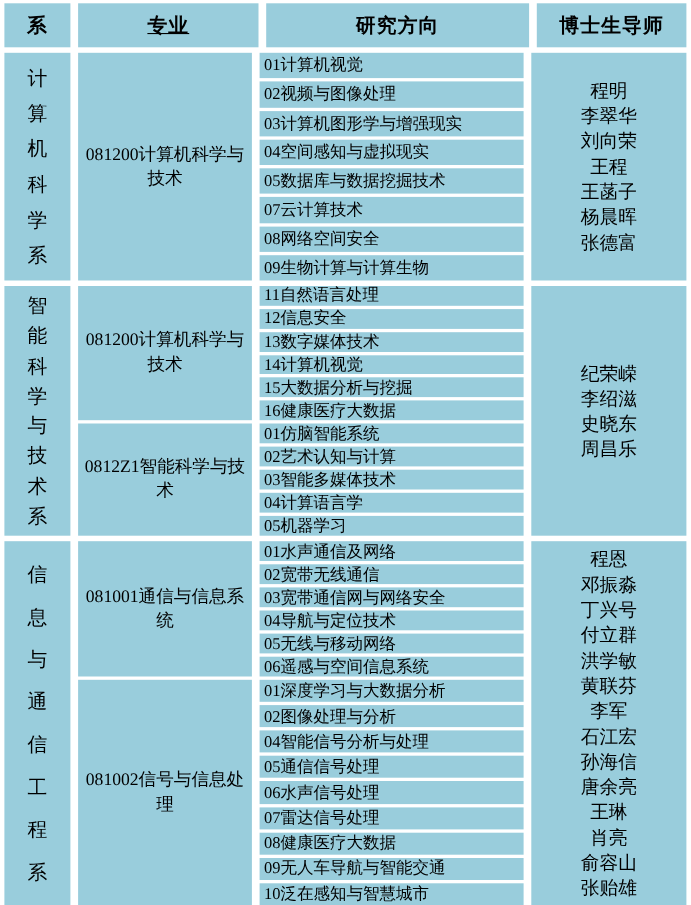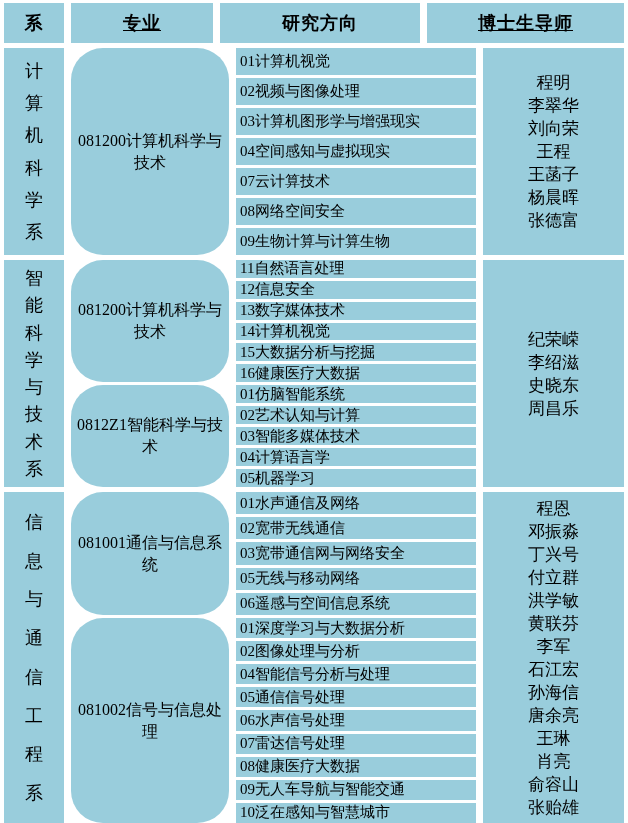--- a/index.html
+++ b/index.html
@@ -31,23 +31,23 @@
   }
   .h-cell {
     display: flex;
     align-items: center;
     justify-content: center;
     font-size: 18px;
     font-weight: bold;
     letter-spacing: 1px;
   }
   .h-dept   { width: 60px; }
-  .h-major  { width: 142px; text-decoration: underline; }
-  .h-dir    { width: 200px; }
-  .h-sup    { flex: 1; text-decoration: underline; }
+  .h-major  { width: 164px; text-decoration: underline; }
+  .h-dir    { width: 239px; }
+  .h-sup    { flex: 1; }
   
   .section {
     display: flex;
     gap: 7px;
     margin-bottom: 5px;
   }
   .dept-cell {
     width: 60px;
     display: flex;
     flex-direction: column;
@@ -71,21 +71,20 @@
   }
   .major-cell {
     width: 158px;
     display: flex;
     align-items: center;
     justify-content: center;
     text-align: center;
     font-size: 16px;
     line-height: 22px;
     padding: 0 5px;
-    border-radius: 32px;
   }
   .dir-stack {
     width: 240px;
     display: flex;
     flex-direction: column;
     gap: 3px;
   }
   .dir-row {
     flex: 1;
     display: flex;
@@ -127,20 +126,21 @@
           <div>系</div>
         </div>
         <div class="mid">
           <div class="subblock" style="flex-grow: 10;">
             <div class="cell major-cell">081200计算机科学与技术</div>
             <div class="dir-stack">
               <div class="cell dir-row">01计算机视觉</div>
               <div class="cell dir-row">02视频与图像处理</div>
               <div class="cell dir-row">03计算机图形学与增强现实</div>
               <div class="cell dir-row">04空间感知与虚拟现实</div>
+              <div class="cell dir-row">05数据库与数据挖掘技术</div>
               <div class="cell dir-row">07云计算技术</div>
               <div class="cell dir-row">08网络空间安全</div>
               <div class="cell dir-row">09生物计算与计算生物</div>
             </div>
           </div>
         </div>
         <div class="cell sup-cell">
           <div>程明</div>
           <div>李翠华</div>
           <div>刘向荣</div>
@@ -202,20 +202,21 @@
           <div>程</div>
           <div>系</div>
         </div>
         <div class="mid">
           <div class="subblock" style="flex-grow: 6;">
             <div class="cell major-cell">081001通信与信息系统</div>
             <div class="dir-stack">
               <div class="cell dir-row">01水声通信及网络</div>
               <div class="cell dir-row">02宽带无线通信</div>
               <div class="cell dir-row">03宽带通信网与网络安全</div>
+              <div class="cell dir-row">04导航与定位技术</div>
               <div class="cell dir-row">05无线与移动网络</div>
               <div class="cell dir-row">06遥感与空间信息系统</div>
             </div>
           </div>
           <div class="subblock" style="flex-grow: 10;">
             <div class="cell major-cell">081002信号与信息处理</div>
             <div class="dir-stack">
               <div class="cell dir-row">01深度学习与大数据分析</div>
               <div class="cell dir-row">02图像处理与分析</div>
               <div class="cell dir-row">04智能信号分析与处理</div>

